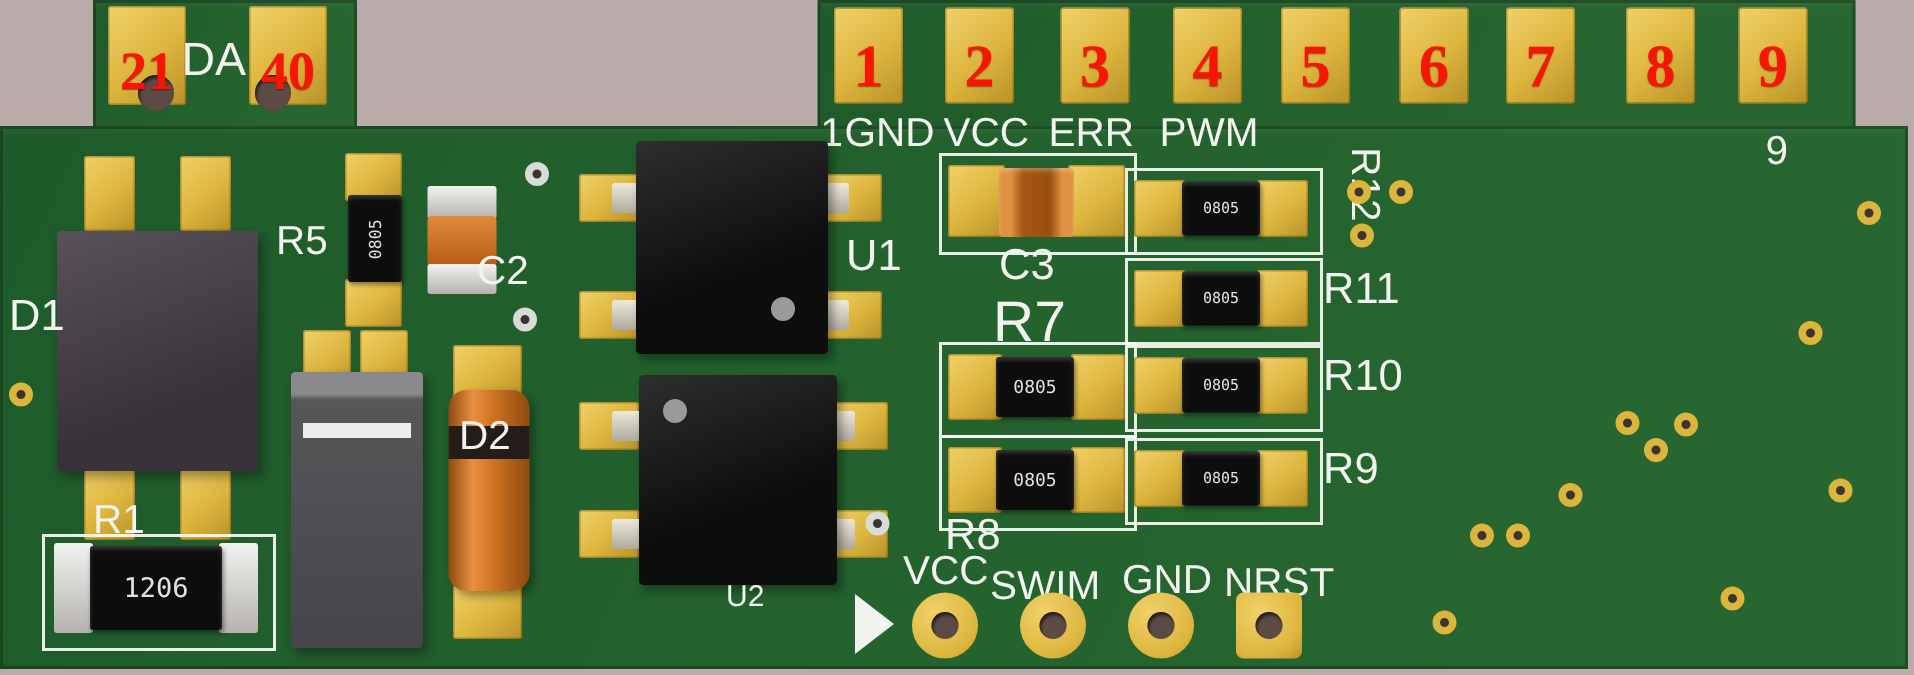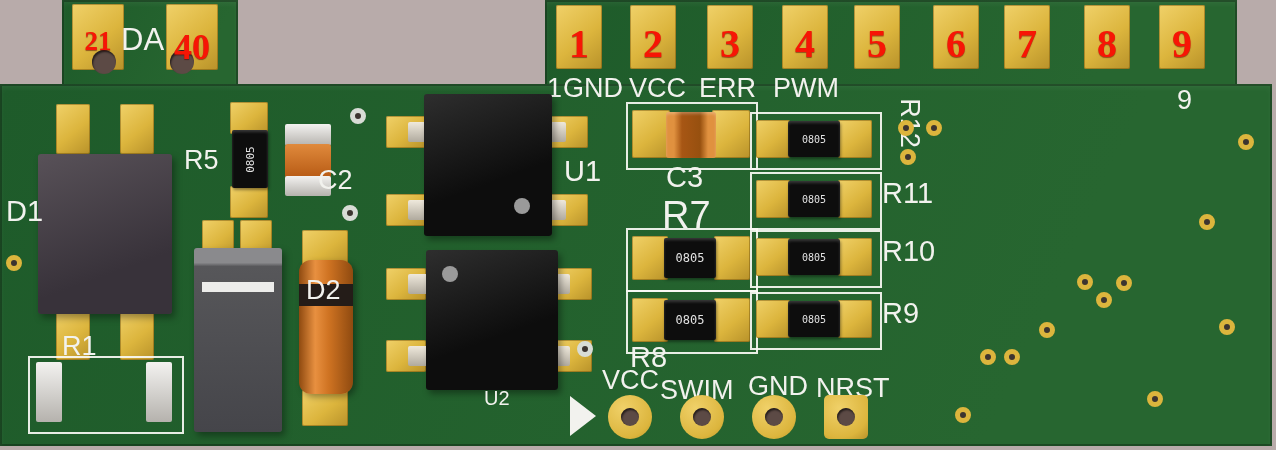--- a/index.html
+++ b/index.html
@@ -57,21 +57,21 @@
 <div class="stage">
 
   <div class="board" style="left:62px;top:0;width:176px;height:88px"></div>
   <div class="board" style="left:545px;top:0;width:692px;height:88px"></div>
   <div class="board" style="left:0;top:84px;width:1272px;height:362px"></div>
 
   <div class="pad" style="left:72px;top:4px;width:52px;height:66px"></div>
   <div class="pad" style="left:166px;top:4px;width:52px;height:66px"></div>
   <div class="hole" style="left:92px;top:50px;width:24px;height:24px"></div>
   <div class="hole" style="left:170px;top:50px;width:24px;height:24px"></div>
-  <div class="pin-num" style="left:72px;top:26px;width:52px;font-size:27px">21</div>
+  <div class="pin-num" style="left:72px;top:26px;width:52px;font-size:36px">21</div>
   <div class="silk" style="left:121px;top:24px;font-size:31px">DA</div>
   <div class="pin-num" style="left:166px;top:26px;width:52px;font-size:36px">40</div>
 
   <div class="pad" style="left:556px;top:5px;width:46px;height:64px"></div>
   <div class="pad" style="left:630px;top:5px;width:46px;height:64px"></div>
   <div class="pad" style="left:707px;top:5px;width:46px;height:64px"></div>
   <div class="pad" style="left:782px;top:5px;width:46px;height:64px"></div>
   <div class="pad" style="left:854px;top:5px;width:46px;height:64px"></div>
   <div class="pad" style="left:933px;top:5px;width:46px;height:64px"></div>
   <div class="pad" style="left:1004px;top:5px;width:46px;height:64px"></div>
@@ -99,20 +99,21 @@
   <div class="pad" style="left:56px;top:310px;width:34px;height:50px"></div>
   <div class="pad" style="left:120px;top:310px;width:34px;height:50px"></div>
   <div class="block-dark" style="left:38px;top:154px;width:134px;height:160px"></div>
   <div class="silk" style="left:6px;top:196px;font-size:29px">D1</div>
   <div class="via" style="left:6px;top:255px"></div>
 
   <div class="silk" style="left:62px;top:332px">R1</div>
   <div class="outline" style="left:28px;top:356px;width:152px;height:74px"></div>
   <div class="endcap" style="left:36px;top:362px;width:26px;height:60px"></div>
   <div class="endcap" style="left:146px;top:362px;width:26px;height:60px"></div>
+  <div class="chip" style="left:60px;top:364px;width:88px;height:56px;font-size:18px">1206</div>
 
   <div class="pad" style="left:202px;top:220px;width:32px;height:38px"></div>
   <div class="pad" style="left:240px;top:220px;width:32px;height:38px"></div>
   <div class="block-gray" style="left:194px;top:248px;width:88px;height:184px"></div>
   <div class="stripe" style="left:202px;top:282px;width:72px;height:10px"></div>
 
   <div class="silk" style="left:184px;top:146px">R5</div>
   <div class="pad" style="left:230px;top:102px;width:38px;height:32px"></div>
   <div class="pad" style="left:230px;top:186px;width:38px;height:32px"></div>
   <div class="chip" style="left:232px;top:130px;width:36px;height:58px;font-size:11px">

